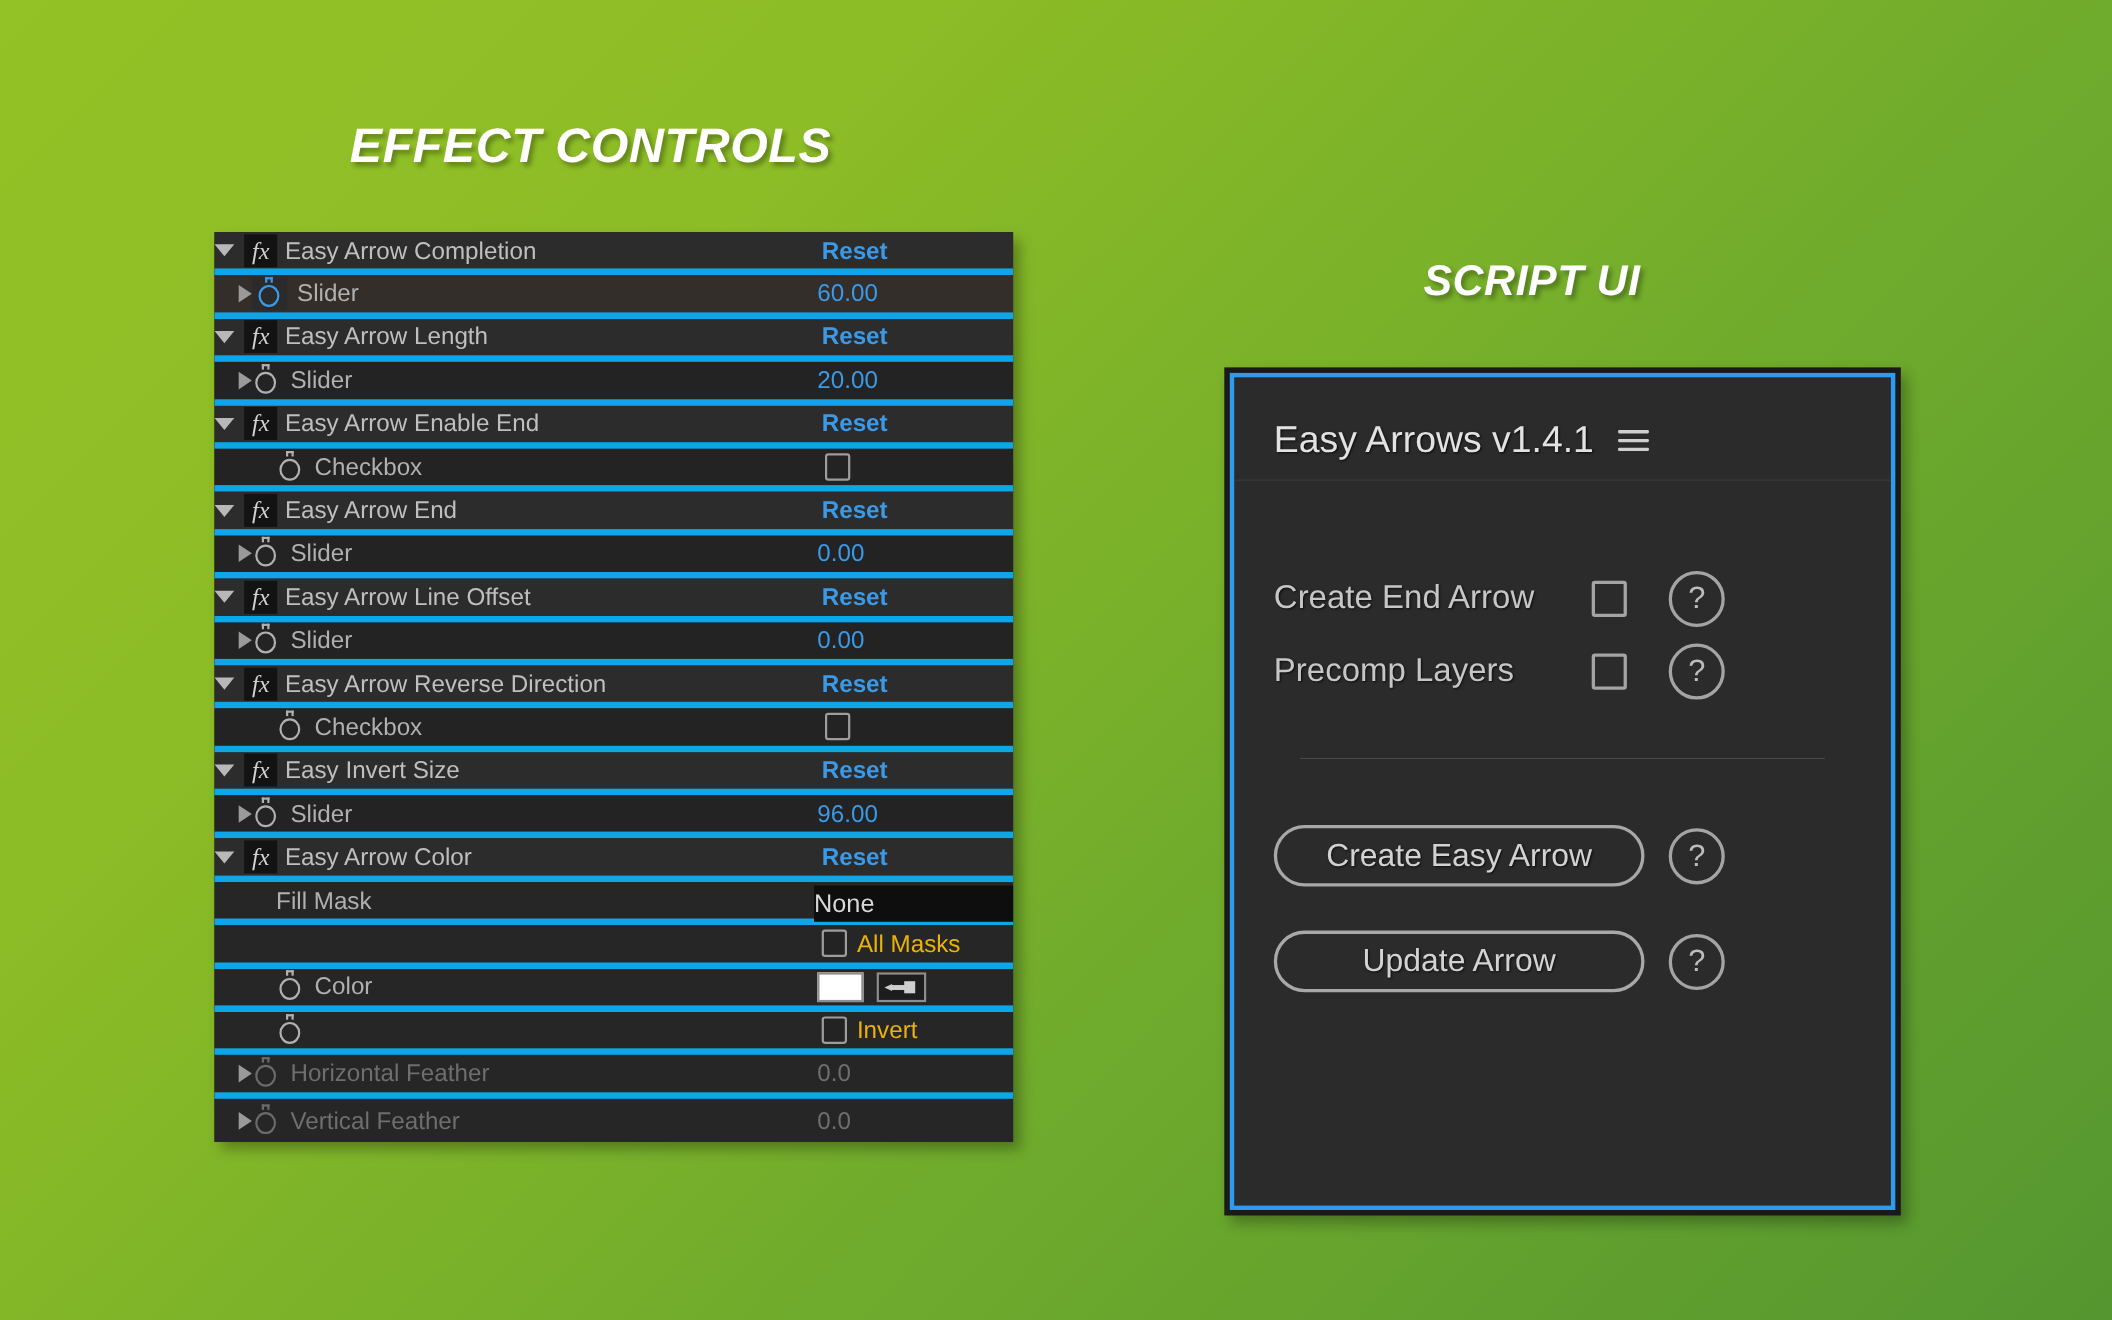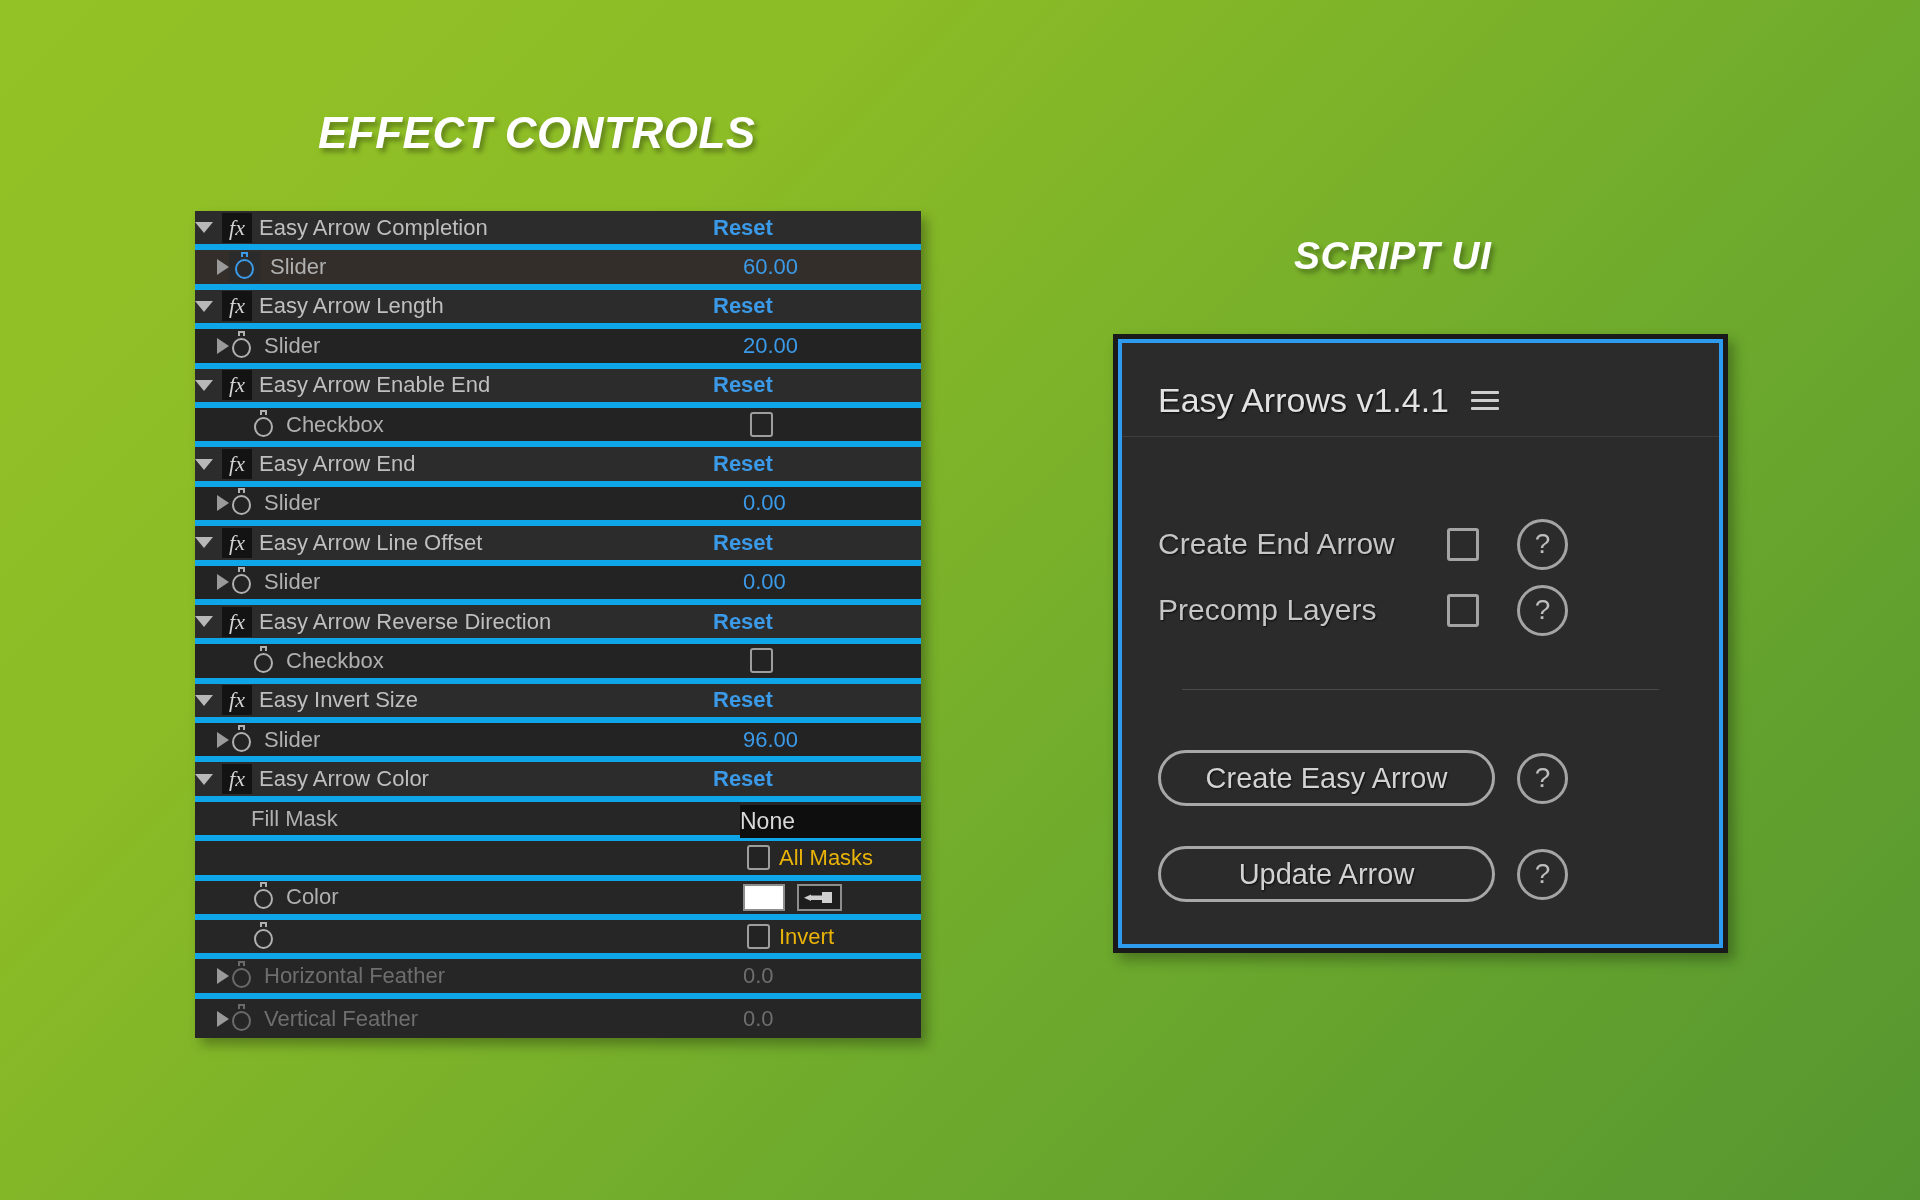--- a/index.html
+++ b/index.html
@@ -74,21 +74,21 @@
   .label-eff {
     color: #bfbfbf; font-weight: normal; margin-left: 7px;
     white-space: nowrap;
     text-align: right;
   }
   .label-prop {
     color: #b0b0b0; margin-left: 9px; white-space: nowrap;
   }
   .label-dim { color: #6e6e6e; }
   .reset {
-    position: absolute; left: 518px;
+    position: absolute; left: 552px;
     color: #3b9ae8; font-weight: bold;
   }
   .value {
     position: absolute; left: 548px;
     color: #3b9ae8;
   }
   .value-dim { color: #6e6e6e; }
 
   
   .sw { flex: 0 0 auto; width: 26px; height: 30px; position: relative; }
@@ -143,21 +143,21 @@
     position: absolute; left: 602px;
     width: 45px; height: 27px;
     border: 2px solid #8d8d8d; background: #1d1d1d;
     display: flex; align-items: center; justify-content: center;
   }
 
   
   #su-outer {
     position: absolute;
     left: 1113px; top: 334px;
-    width: 615px; height: 619px;
+    width: 615px; height: 771px;
     background: #1a1a1a;
     padding: 5px;
     box-shadow: 6px 7px 12px rgba(0,0,0,0.30);
   }
   #su-border {
     width: 100%; height: 100%;
     border: 4px solid #2e9bee;
     background: #2b2b2b;
     padding: 0;
     position: relative;

